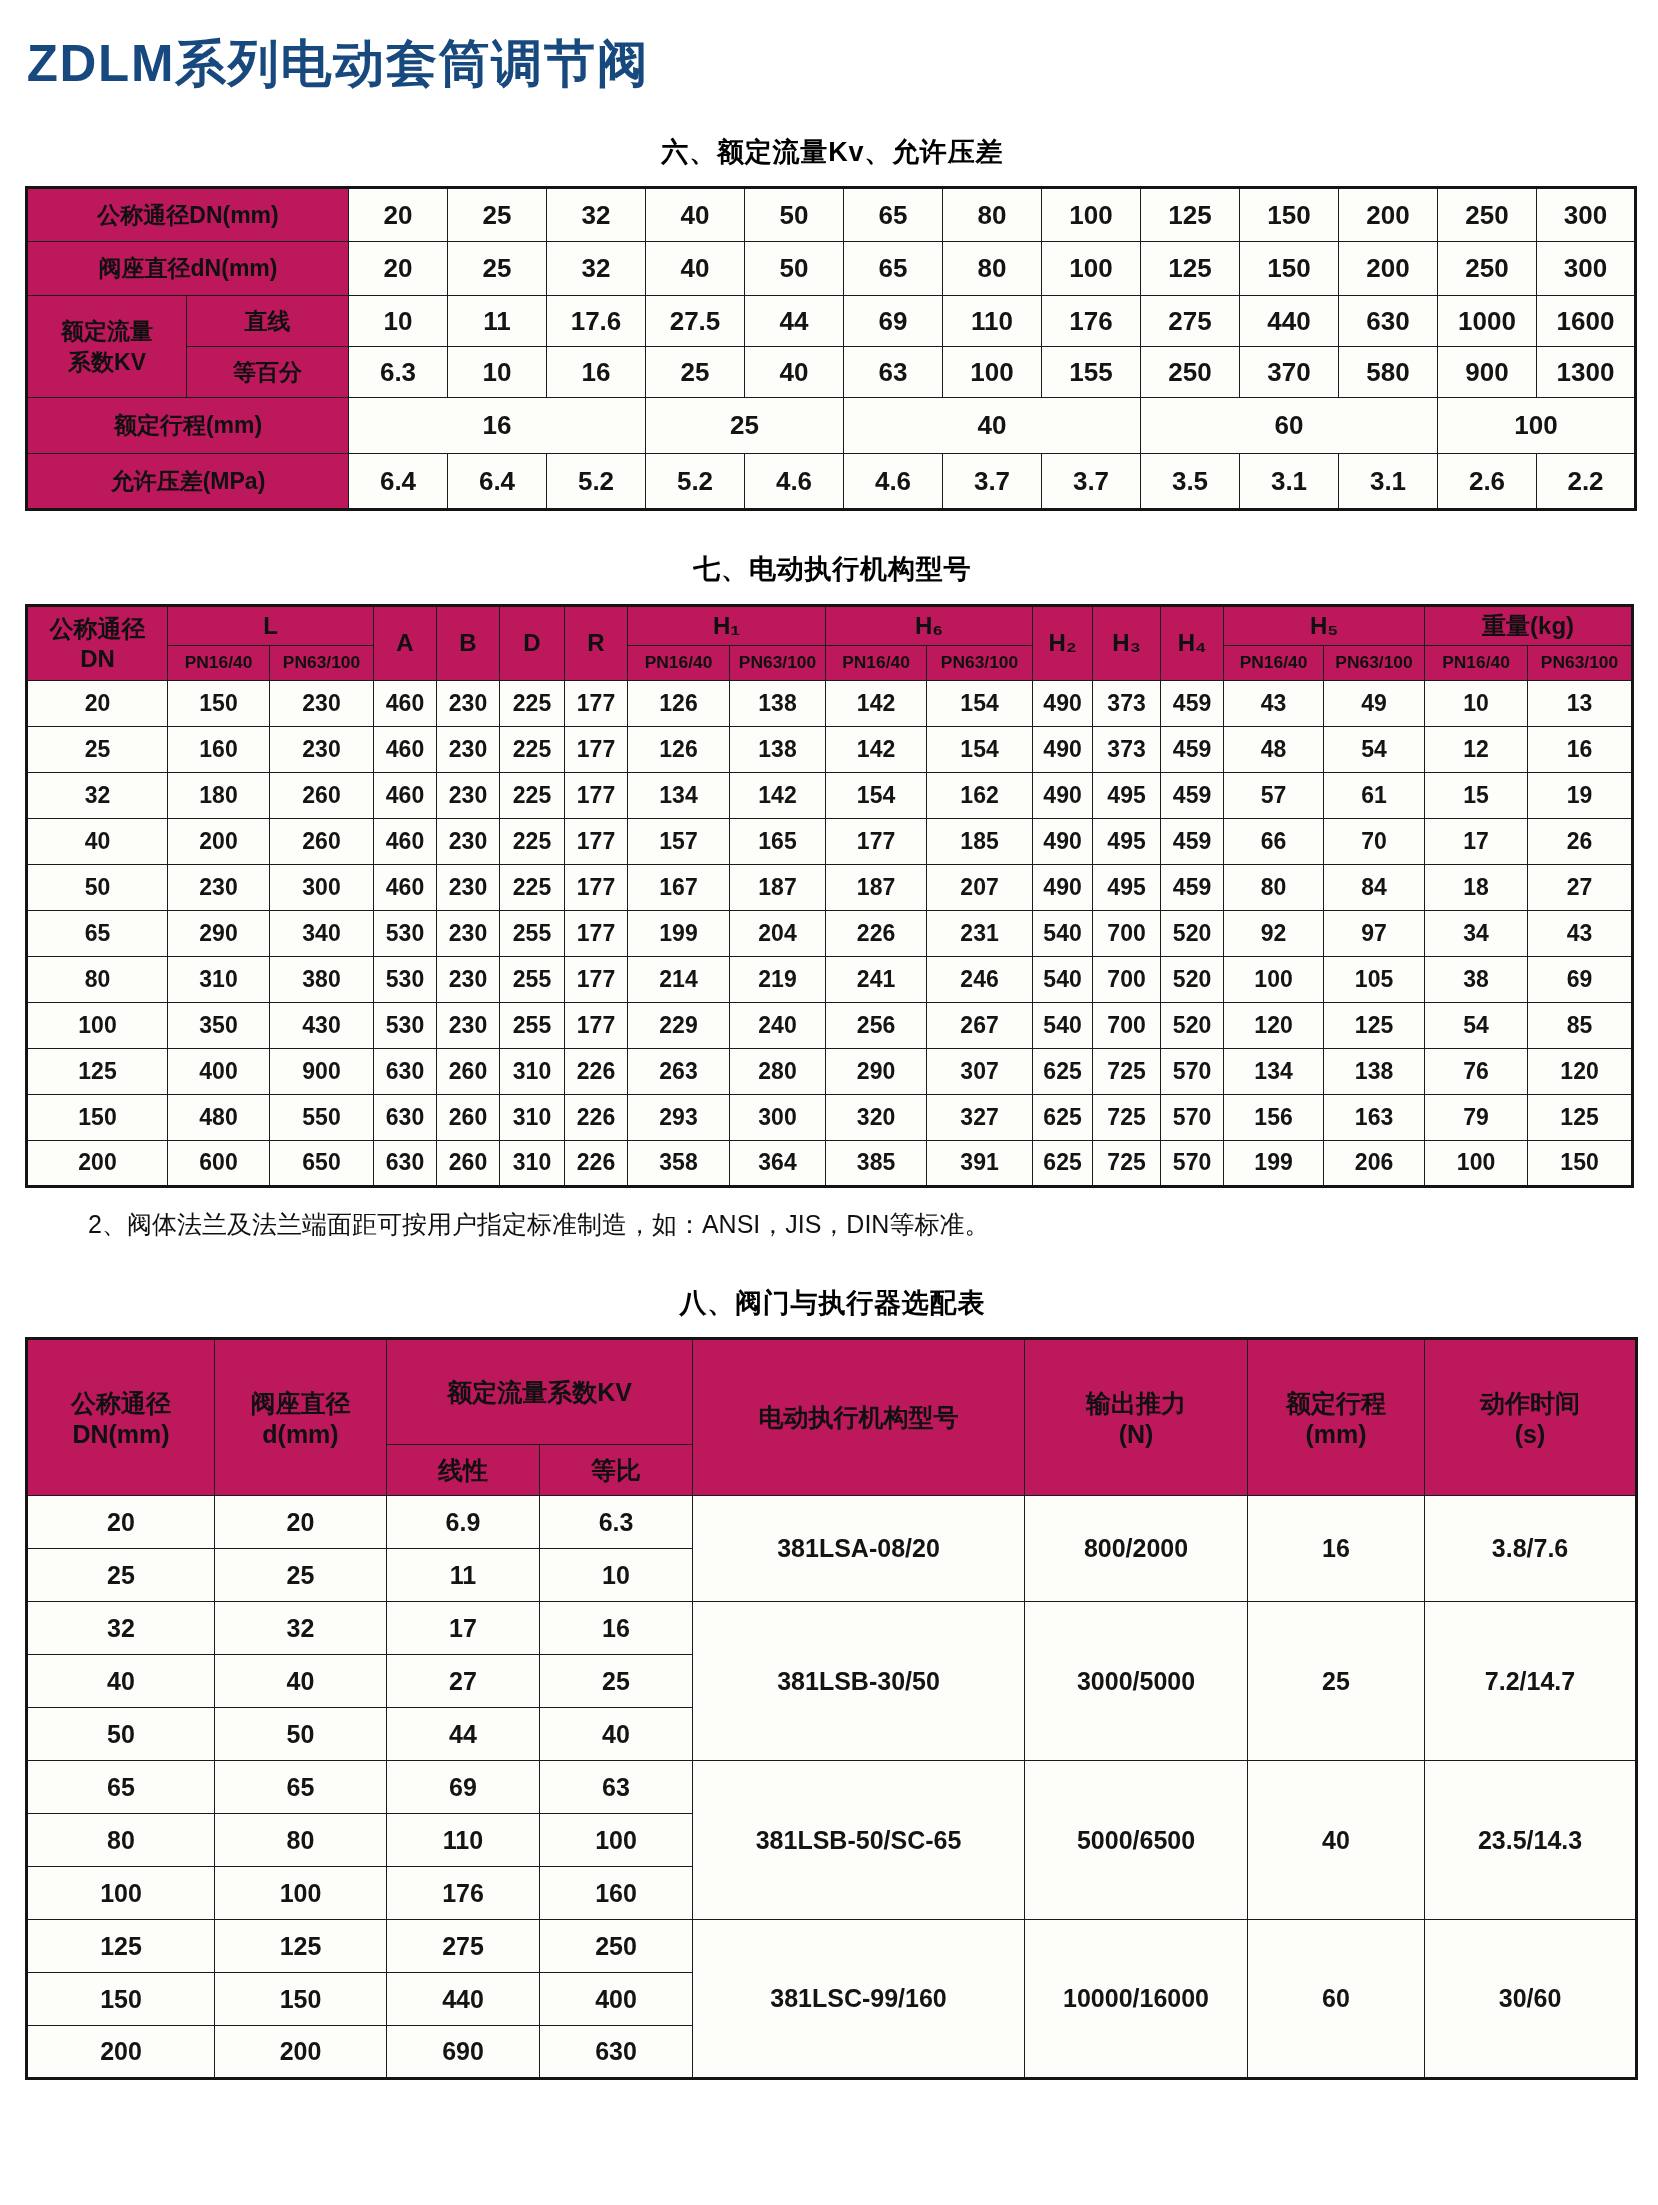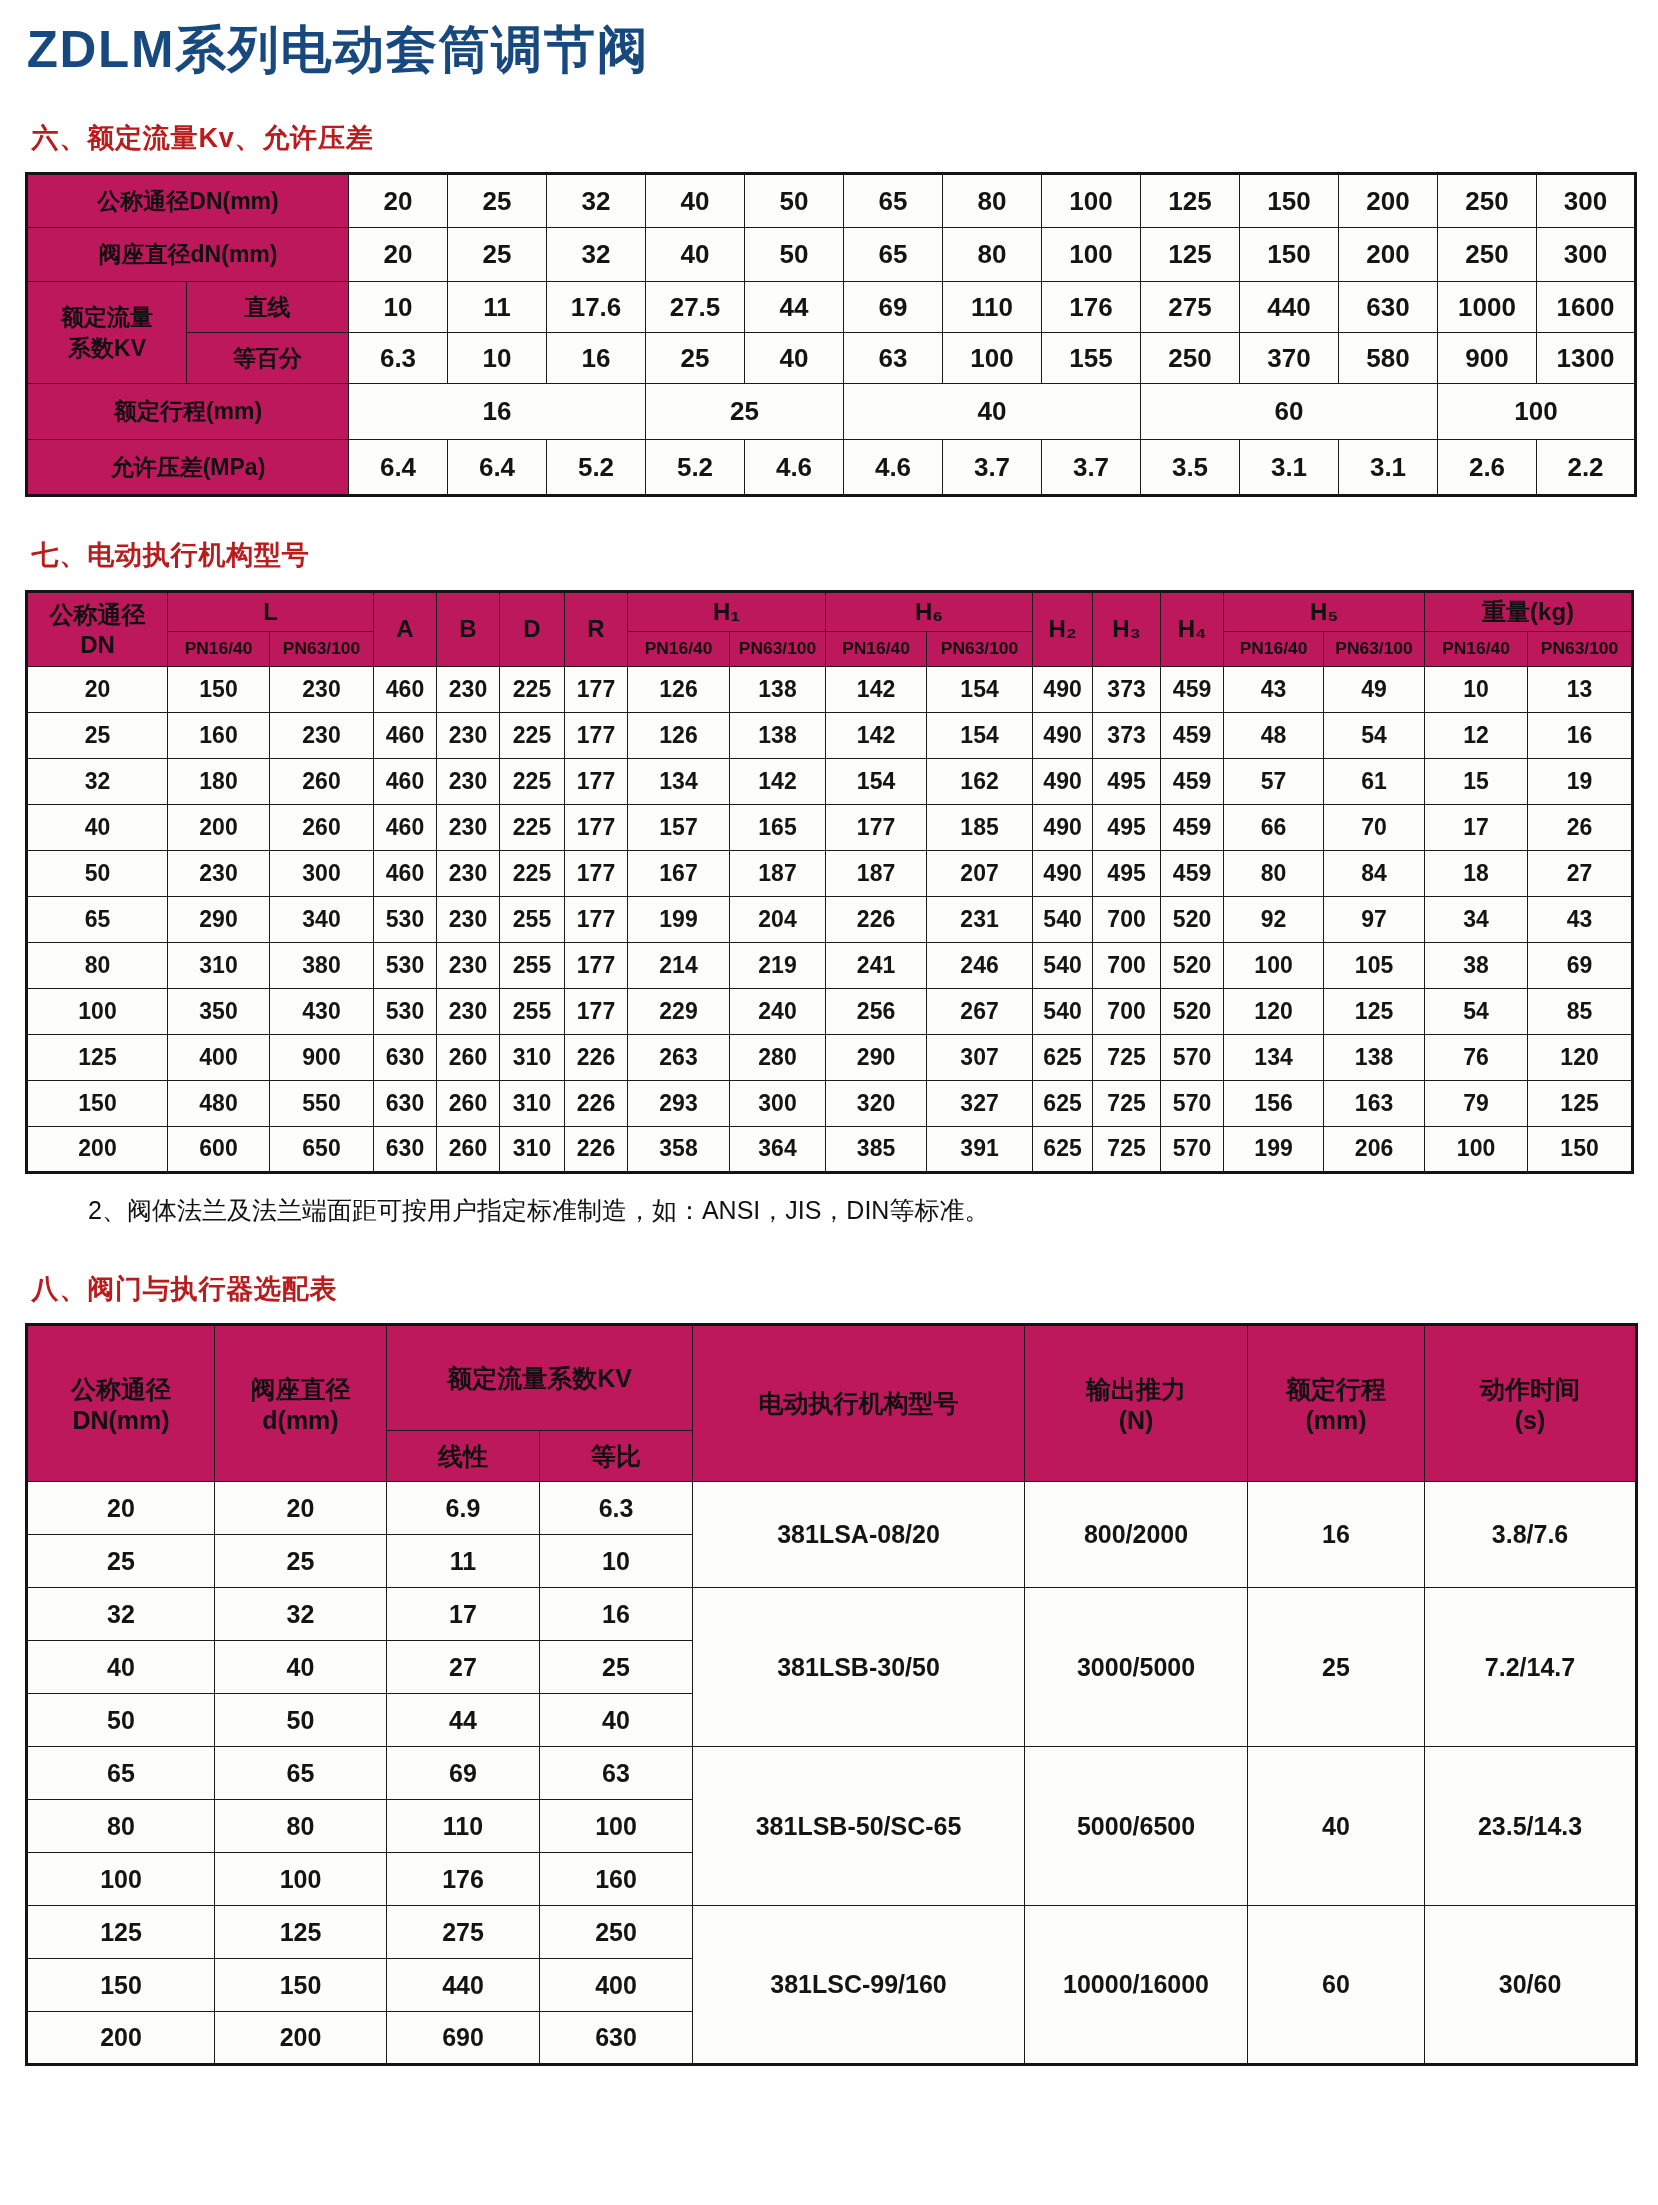--- a/index.html
+++ b/index.html
@@ -1,28 +1,28 @@
 <!DOCTYPE html>
 <html style="font-size:13.3px"><head>
 <meta charset="utf-8">
 <style>
   html,body{margin:0;padding:0;background:#ffffff;}
   body{
     width:1658px;height:2205px;
     font-family:"Liberation Sans","DejaVu Sans",sans-serif;
     color:#141414;
   }
-  .page{padding:9px 25px;}
+  .page{padding:23px 25px;}
   h1.title{
     color:#17497f;font-size:51px;font-weight:bold;
     margin:6.6px 0 35px 1.7px;letter-spacing:1.7px;
   }
   h2.sec{
-    color:#b91c1c;font-size:27px;font-weight:bold;
-    margin:0 0 16.6px 6.6px;letter-spacing:0.8px;
+    color:#000000;font-size:27px;font-weight:bold;
+    margin:0 0 16.6px 6.6px;letter-spacing:0.8px;text-align:center;
   }
   h2.sec.mt{margin-top:40px;}
   table.t{
     border-collapse:collapse;table-layout:fixed;width:1608px;
     border:3.3px solid #141414;
   }
   .t th,.t td{
     border:1.7px solid #1c1c1c;text-align:center;vertical-align:middle;
     padding:0 1.7px;overflow:hidden;
   }

